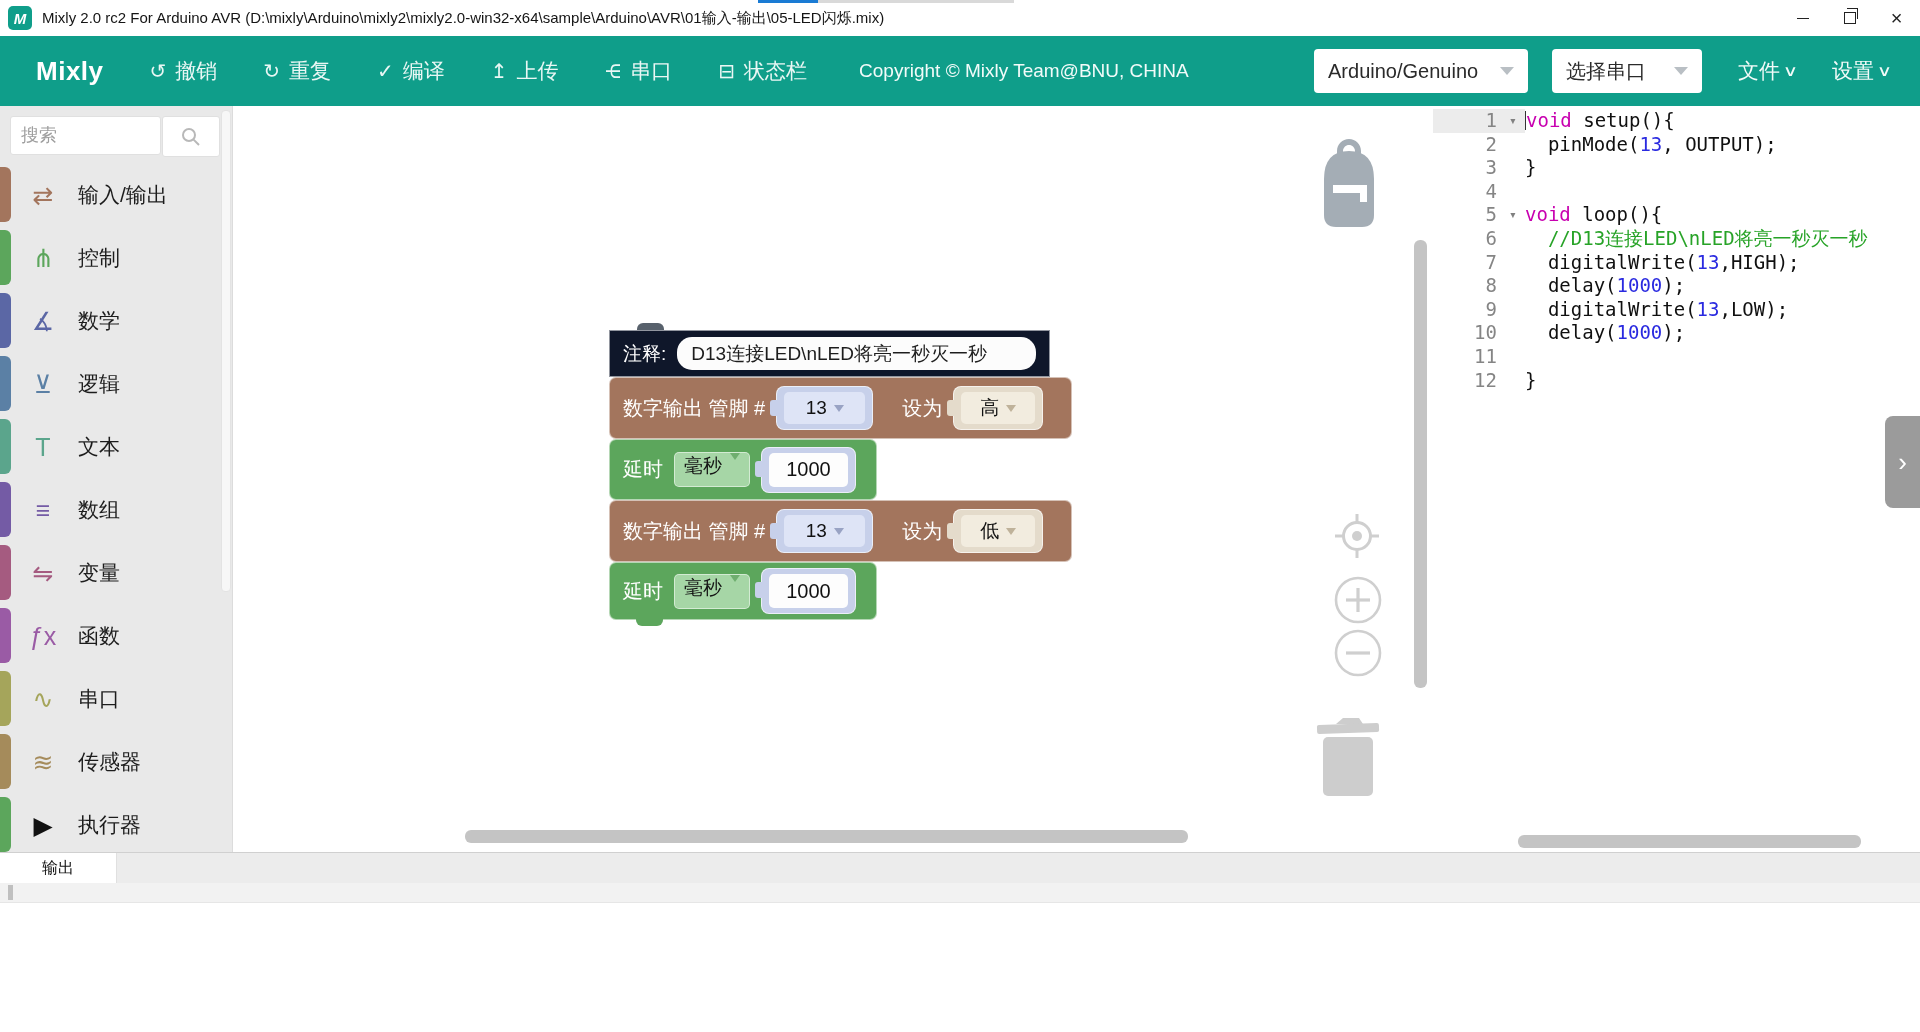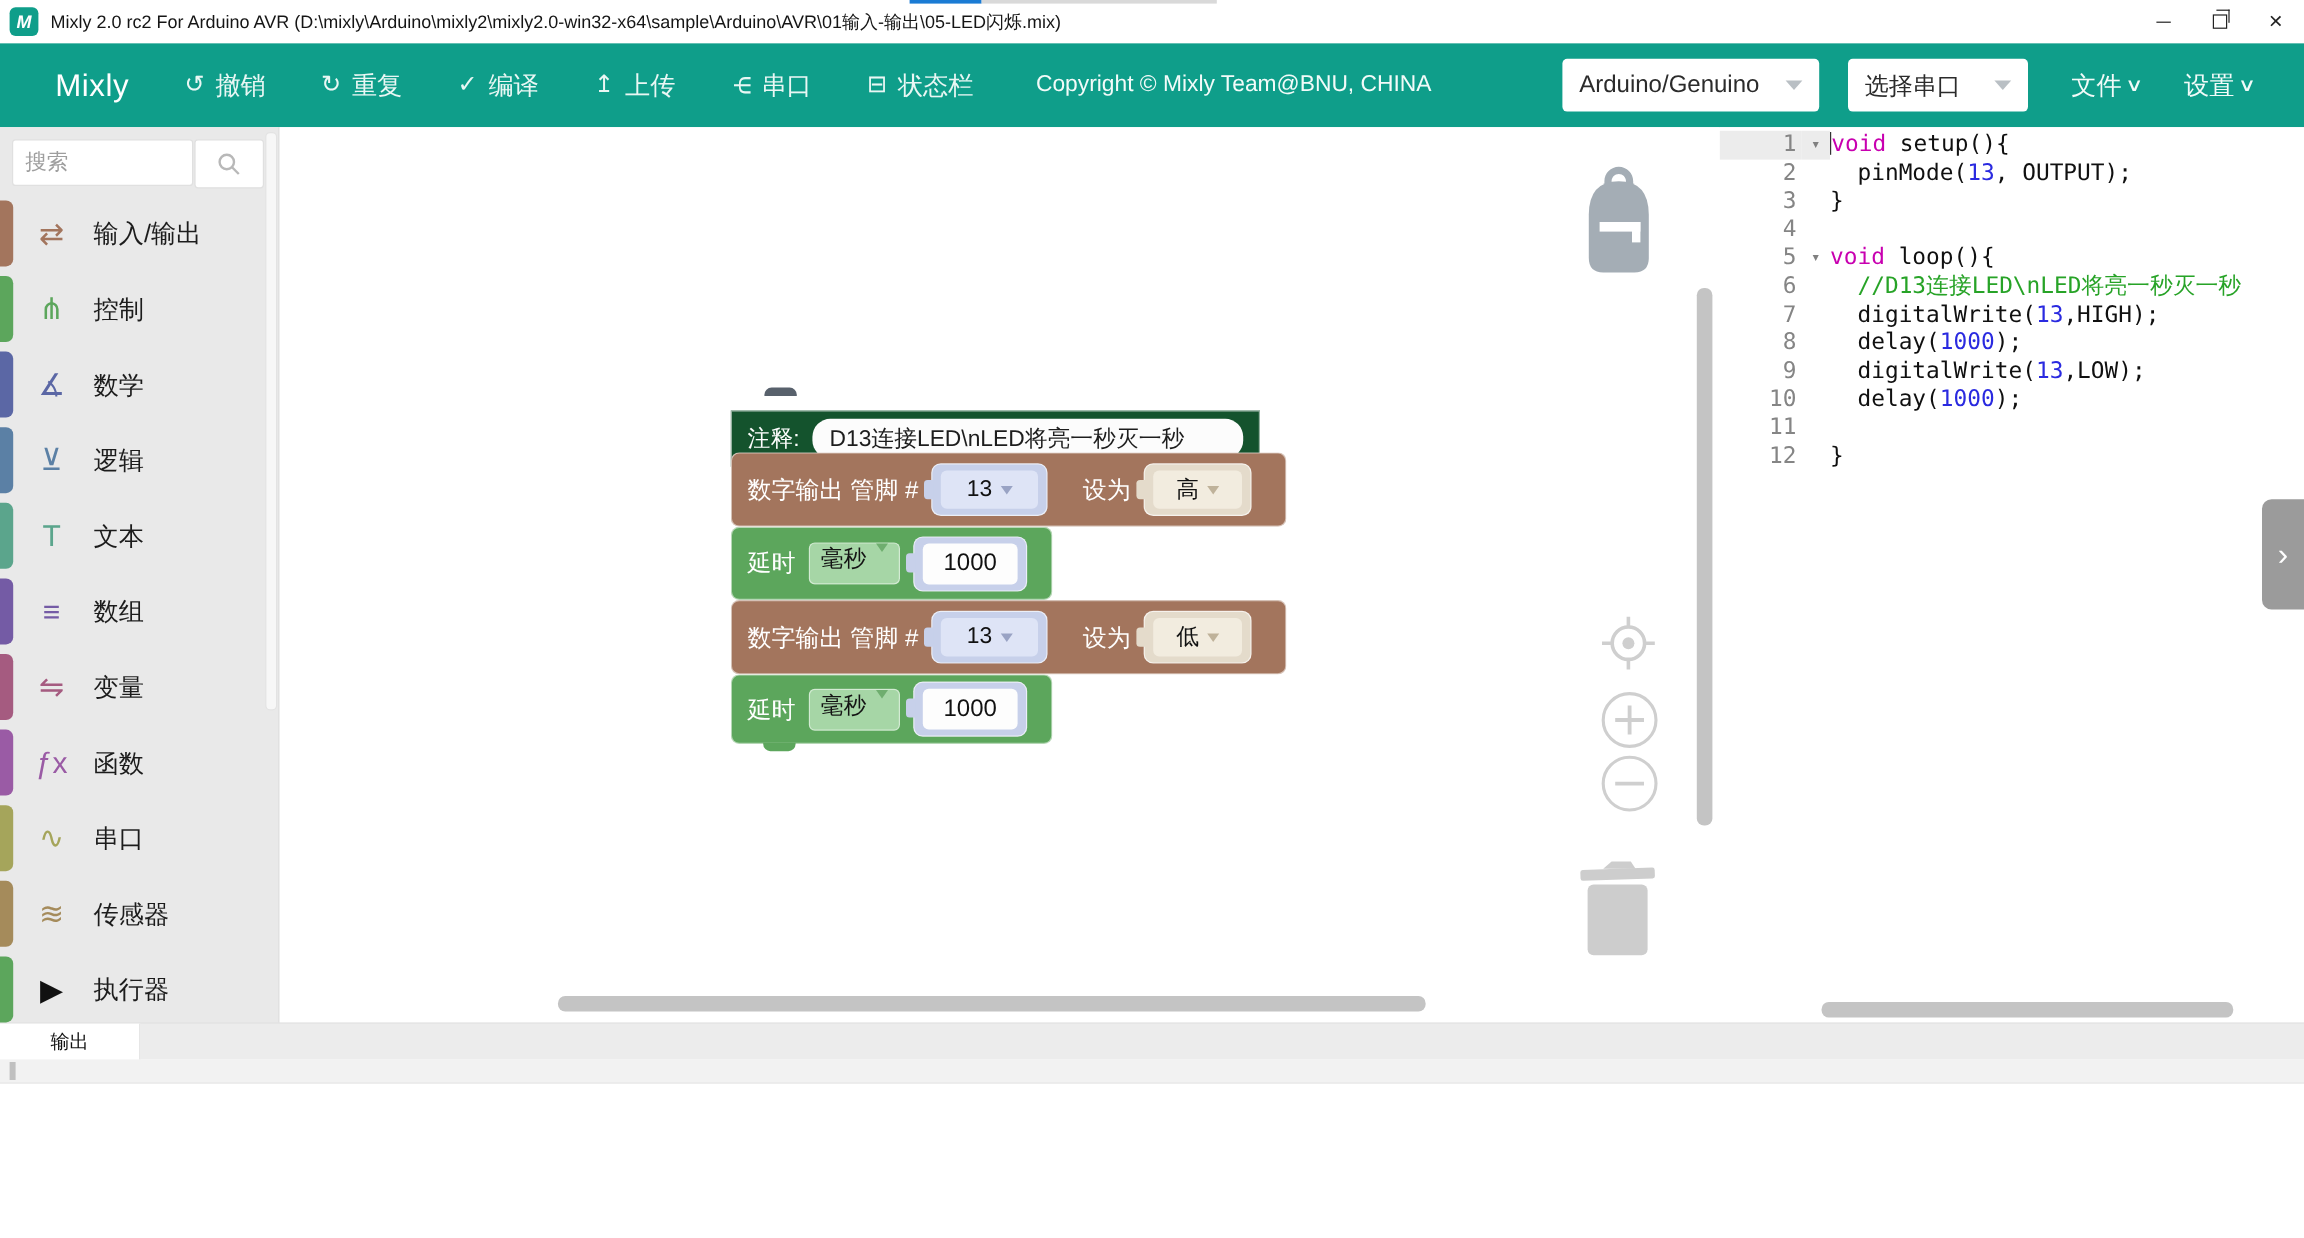--- a/index.html
+++ b/index.html
@@ -14,27 +14,27 @@
   .accent-gray{position:absolute;left:818px;top:0;width:196px;height:3px;background:#d9d9d9}
   .wincontrols{margin-left:auto;display:flex;height:36px}
   .winbtn{width:47px;height:36px;display:flex;align-items:center;justify-content:center;color:#222}
   .min-glyph{width:12px;border-top:1.5px solid #222;display:inline-block}
   .restore-glyph{width:10px;height:10px;border:1.4px solid #222;position:relative;display:inline-block;background:#fff}
   .restore-glyph:before{content:"";position:absolute;left:2px;top:-5px;width:10px;height:10px;
         border-top:1.4px solid #222;border-right:1.4px solid #222}
   .close-glyph{font-size:20px;line-height:20px}
   
   .toolbar{height:70px;background:#0f9e8a;display:flex;align-items:center}
-  .brand{margin-left:46px;font-size:26px;font-weight:normal;color:#fff;letter-spacing:.5px}
+  .brand{margin-left:36px;font-size:26px;font-weight:bold;color:#fff;letter-spacing:.5px}
   .tb-buttons{display:flex;margin-left:46px;gap:46px}
   .tbtn{display:flex;align-items:center;gap:9px;color:#e9f7f4;font-size:21px;cursor:pointer;white-space:nowrap}
   .tbicon{font-size:20px;line-height:20px}
   .icon-rot{display:inline-block;transform:rotate(90deg)}
   .copyright{margin-left:52px;font-size:19px;color:#f2fbf9;white-space:nowrap}
-  .tb-right{margin-left:auto;display:flex;align-items:center;margin-right:42px}
+  .tb-right{margin-left:auto;display:flex;align-items:center;margin-right:30px}
   .selbox{background:#fff;border-radius:4px;height:44px;display:flex;align-items:center;
           justify-content:space-between;padding:0 14px;box-sizing:border-box;color:#2b2b2b;font-size:20px}
   .selbox.board{width:214px}
   .selbox.port{width:150px;margin-left:24px}
   .caret-down{width:0;height:0;border-left:7px solid transparent;border-right:7px solid transparent;
               border-top:8px solid #b9bfc4;margin-left:10px}
   .menuitem{margin-left:36px;color:#f2fbf9;font-size:21px;display:flex;align-items:center;gap:5px;white-space:nowrap}
   .menuchev{font-size:15px;transform:scaleX(1.4)}
   
   .main{display:flex;height:746px}
@@ -235,21 +235,21 @@
           <span class="cicon" style="color: rgb(17, 17, 17);">▶</span>
           <span class="clabel">执行器</span>
         </div>
       </div>
     <div class="sb-scroll"></div>
   </div>
 
   <div class="canvas">
 
     <div class="notch" style="left:404px;top:217px;background:#58616C;border-radius:6px 6px 0 0"></div>
-    <div class="block" style="left:376px;top:236px;width:441px;height:47px;background:#14532d;border-radius:0">
+    <div class="block" style="left:376px;top:224px;width:441px;height:47px;background:#0f172a;border-radius:0">
       <span style="font-size:19px">注释:</span>
       <span class="cfield">D13连接LED\nLED将亮一秒灭一秒</span>
     </div>
 
     <div class="block" style="left:376px;top:271px;width:463px;height:62px;background:#A3755D">
       <span>数字输出 管脚 #</span>
       <span class="vblock" style="width:97px;height:44px;background:#C7D0EA">
         <span class="vtab" style="background:#C7D0EA"></span>
         <span class="vfield" style="width:81px;height:32px;background:#DEE4F6">
           <span>13</span>

